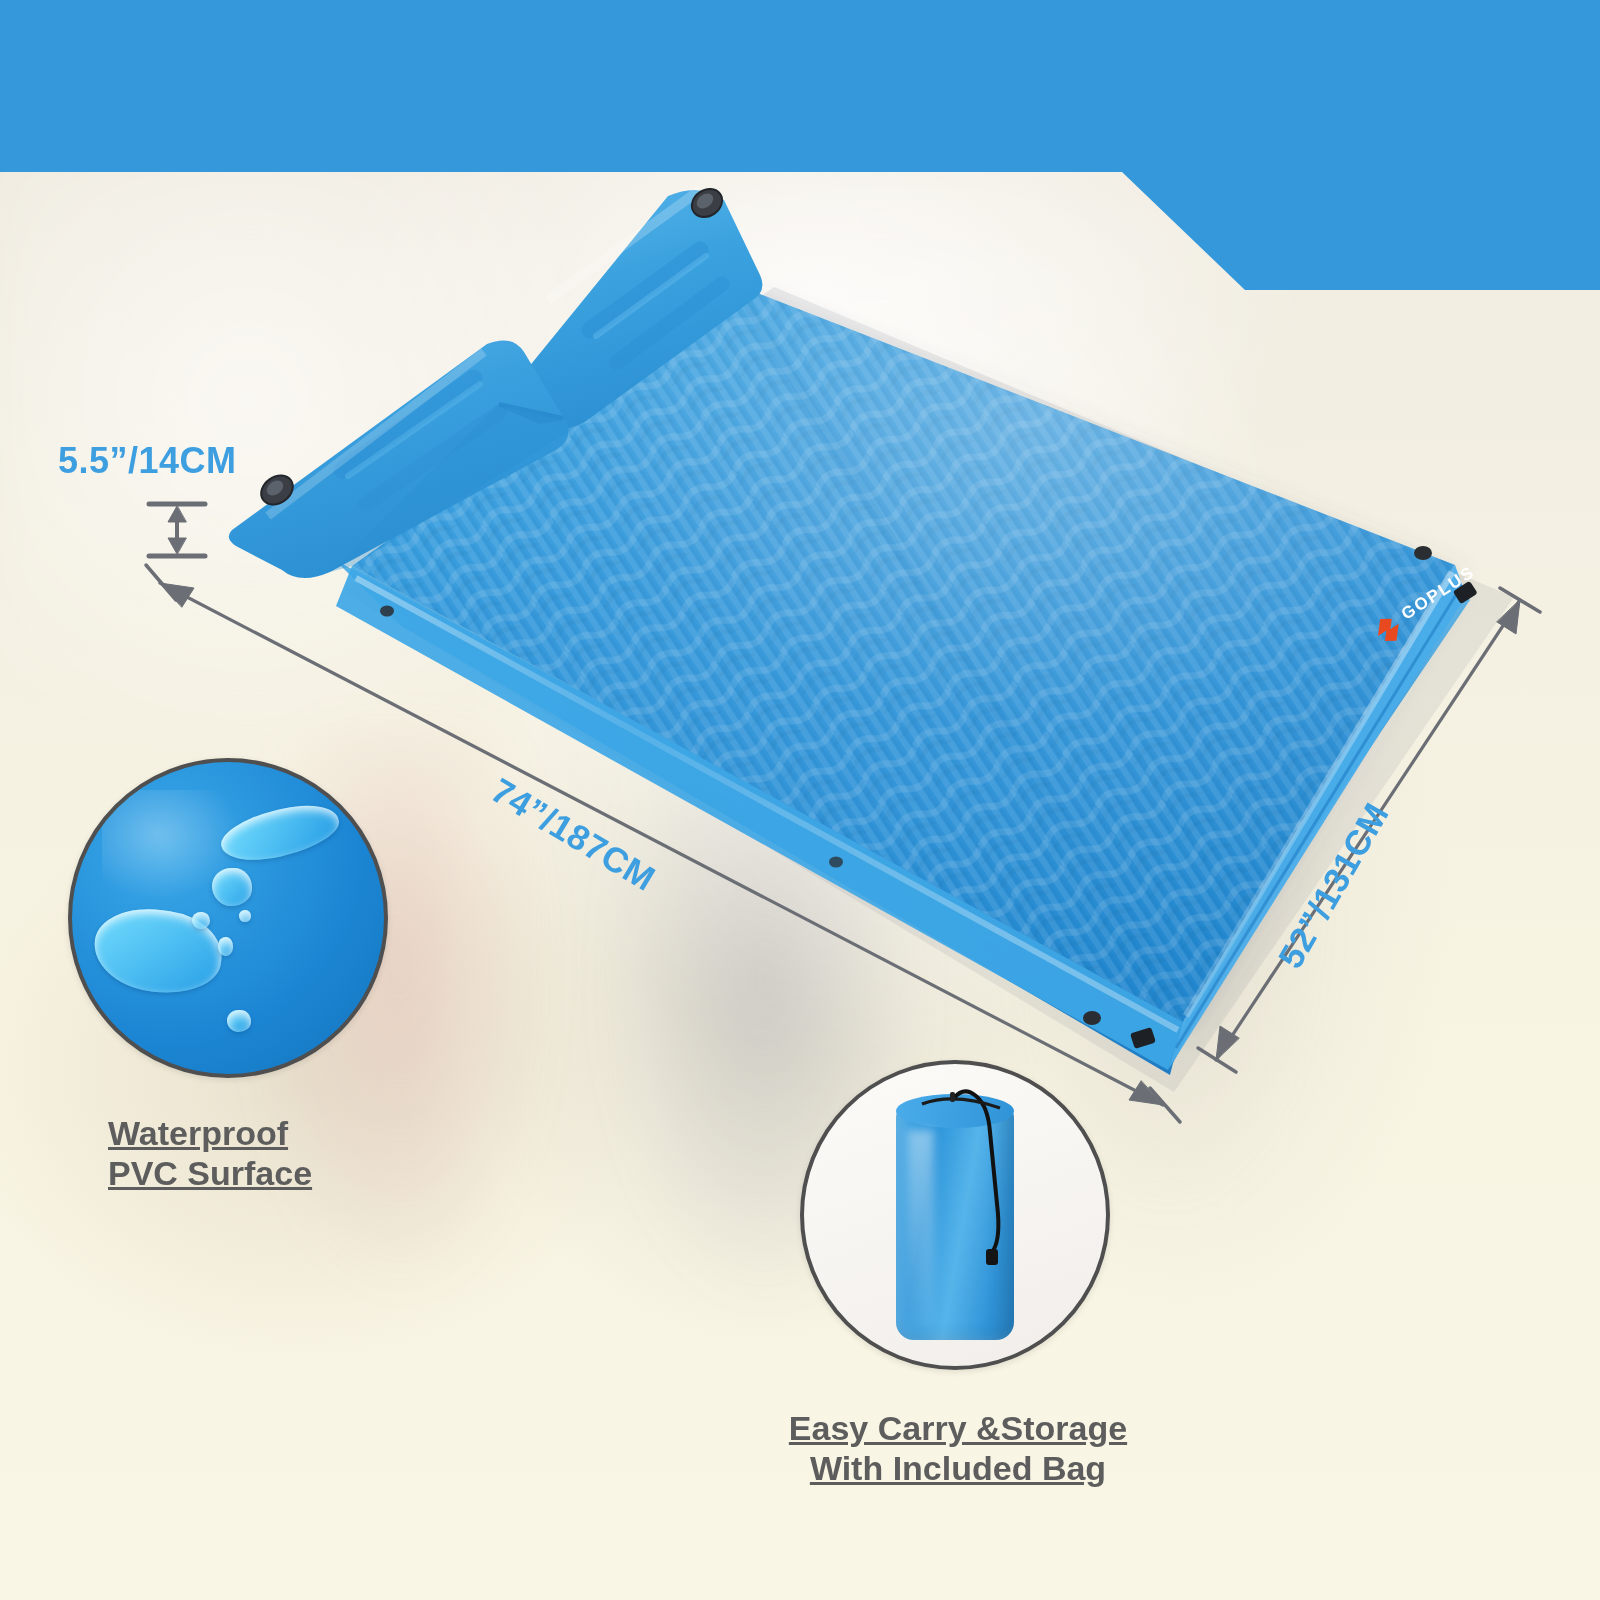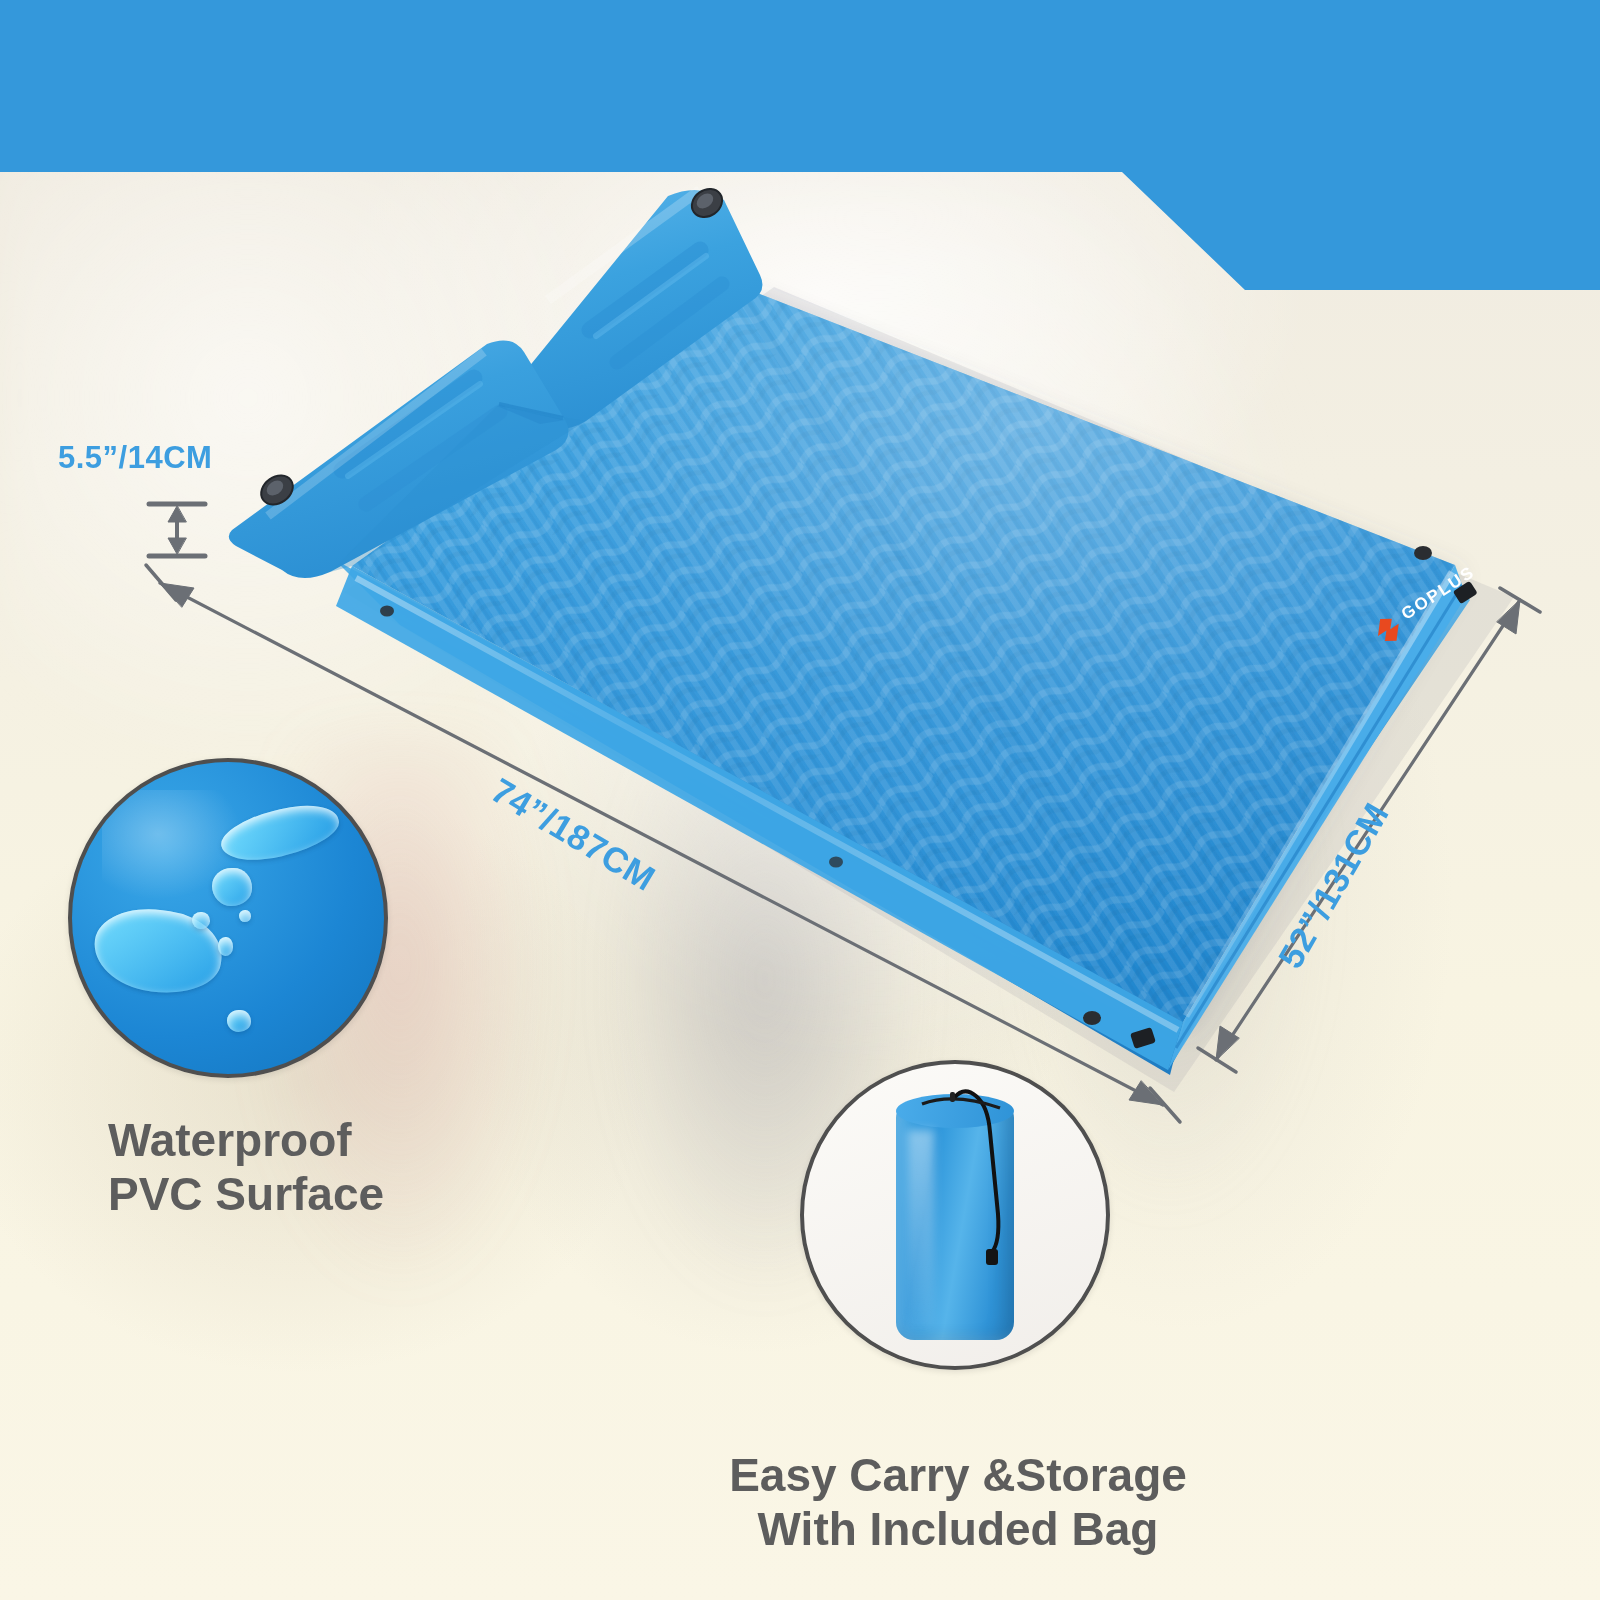--- a/index.html
+++ b/index.html
@@ -71,21 +71,21 @@
   }
 
   
   .mat-wrap { position:absolute; left:0; top:0; width:1600px; height:1600px; z-index:3; }
 
   
   .dim-label {
     position: absolute;
     color: #3d9ee0;
     font-weight: bold;
-    font-size: 31px;
+    font-size: 36px;
     letter-spacing: 0.5px;
     white-space: nowrap;
     z-index: 7;
   }
   #dim-height-label { left: 58px; top: 440px; }
   #dim-length-label {
     left: 505px; top: 770px;
     transform: rotate(31deg);
     transform-origin: left top;
     font-size: 35px;
@@ -103,25 +103,26 @@
     position: relative;
     border-radius: 50%;
     border: 4px solid #4f4f4f;
     overflow: hidden;
     box-shadow: 0 2px 6px rgba(0,0,0,0.10);
   }
   .fcaption {
     position: absolute;
     text-align: center;
     color: #5d5d5d;
-    font-size: 46px;
+    font-size: 34px;
     font-weight: bold;
     line-height: 1.18;
     white-space: pre-line;
     z-index: 9;
+    text-decoration: underline;
   }
 
   
   #feature-waterproof { left: 68px; top: 758px; }
   #feature-waterproof .fcircle { width: 320px; height: 320px;
     background:
       radial-gradient(circle at 30% 28%, #3aa8e8, #1c86d4 60%, #1374bd 100%);
   }
   #feature-waterproof .fcaption { left: -10px; top: 355px; width: 470px; text-align:left; padding-left: 50px;}
 
@@ -162,21 +163,21 @@
   }
   .sack-top {
     position:absolute; left: 92px; top: 30px; width: 118px; height: 34px;
     border-radius: 50%;
     background: linear-gradient(100deg,#4aacea, #2f93d7);
   }
   .cinch {
     position:absolute; left: 146px; top: 28px; width: 5px; height: 10px;
     background: #222; border-radius:2px;
   }
-  #feature-bag .fcaption { left: -122px; top: 348px; width: 560px; margin-top: 40px; }
+  #feature-bag .fcaption { left: -122px; top: 348px; width: 560px; }
 
   
   #feature-wave { left: 1205px; top: 1062px; }
   #feature-wave .fcircle { width: 318px; height: 318px;
     background:
       repeating-linear-gradient(118deg, rgba(255,255,255,0.16) 0 10px, rgba(0,0,0,0.05) 10px 24px),
       radial-gradient(circle at 35% 30%, #3da8e6, #1e88d4 58%, #1878c2 100%);
   }
   #feature-wave .fcaption { left: -60px; top: 352px; width: 440px; }
 

